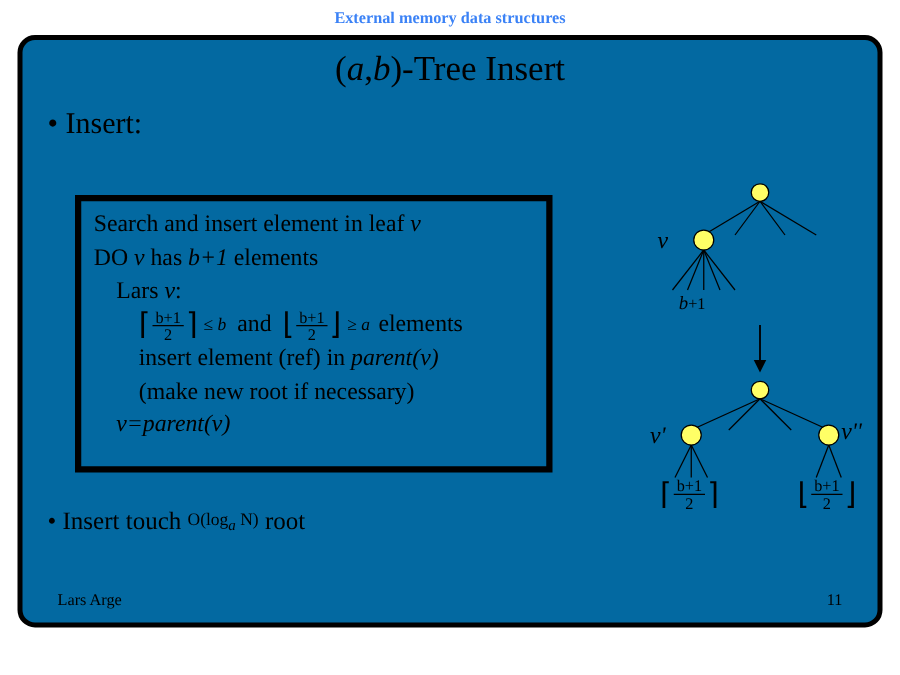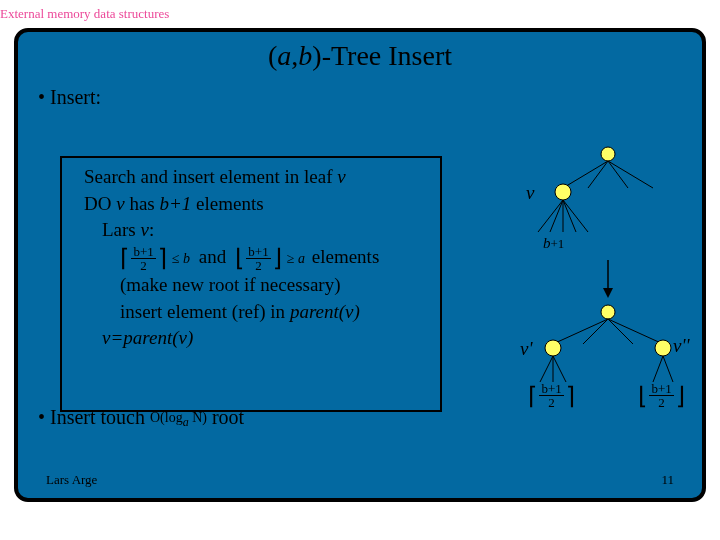--- a/index.html
+++ b/index.html
@@ -5,23 +5,25 @@
   * { margin: 0; padding: 0; box-sizing: border-box; }
   body {
     width: 720px;
     height: 540px;
     background: #fff;
     font-family: "Times New Roman", Times, serif;
     position: relative;
     overflow: hidden;
   }
   .header {
+    text-align: center;
     font-size: 13px;
     padding-top: 6px;
-    color: #ec4899;
+    color: #3b82f6;
+    font-weight: bold;
   }
   .frame {
     position: absolute;
     left: 14px;
     top: 28px;
     width: 692px;
     height: 474px;
     border: 4px solid #000;
     border-radius: 14px;
     background: #0369a1;
@@ -30,31 +32,31 @@
     text-align: center;
     font-size: 28px;
     margin-top: 8px;
     font-family: "Times New Roman", serif;
   }
   .title .ab {
     font-style: italic;
   }
   .bullet1 {
     margin: 14px 0 0 20px;
-    font-size: 20px;
+    font-size: 24px;
   }
   .bullet1::before { content: "• "; }
   .box {
     position: absolute;
     left: 42px;
     top: 124px;
     width: 382px;
-    height: 256px;
-    border: 2px solid #000000;
-    padding: 6px 10px 6px 22px;
+    height: 222px;
+    border: 5px solid #000000;
+    padding: 6px 10px 6px 10px;
     font-size: 19px;
     line-height: 1.4;
   }
   .box .i { font-style: italic; }
   .box .l1 { margin-left: 0; }
   .box .l2 { margin-left: 18px; }
   .box .l3 { margin-left: 36px; white-space: nowrap; }
   .frac {
     display: inline-block;
     vertical-align: middle;
@@ -130,24 +132,24 @@
       <span>Lars </span><span class="i">v</span><span>:</span>
     </div>
     <div class="l3">
       <span class="ceil-l">⌈</span><span class="frac"><span class="top">b+1</span><span class="bot">2</span></span><span class="ceil-r">⌉</span>
       <span class="sm">≤ <span class="i">b</span></span>
       <span style="margin:0 4px;">and</span>
       <span class="floor-l">⌊</span><span class="frac"><span class="top">b+1</span><span class="bot">2</span></span><span class="floor-r">⌋</span>
       <span class="sm">≥ <span class="i">a</span></span>
       <span style="margin-left:2px;">elements</span>
     </div>
-    <div class="l3">(make new root if necessary)</div>
     <div class="l3">
       <span>insert element (ref) in </span><span class="i">parent(v)</span>
     </div>
+    <div class="l3">(make new root if necessary)</div>
     <div class="l2 i">v=parent(v)</div>
   </div>
 
   <div class="bullet2">
     <span>Insert touch </span><span class="sm"><span>O(log</span><span class="sub">a</span><span class="i"> N)</span></span><span> root</span>
   </div>
 
   <div class="diagram">
     <svg width="210" height="260">
 

